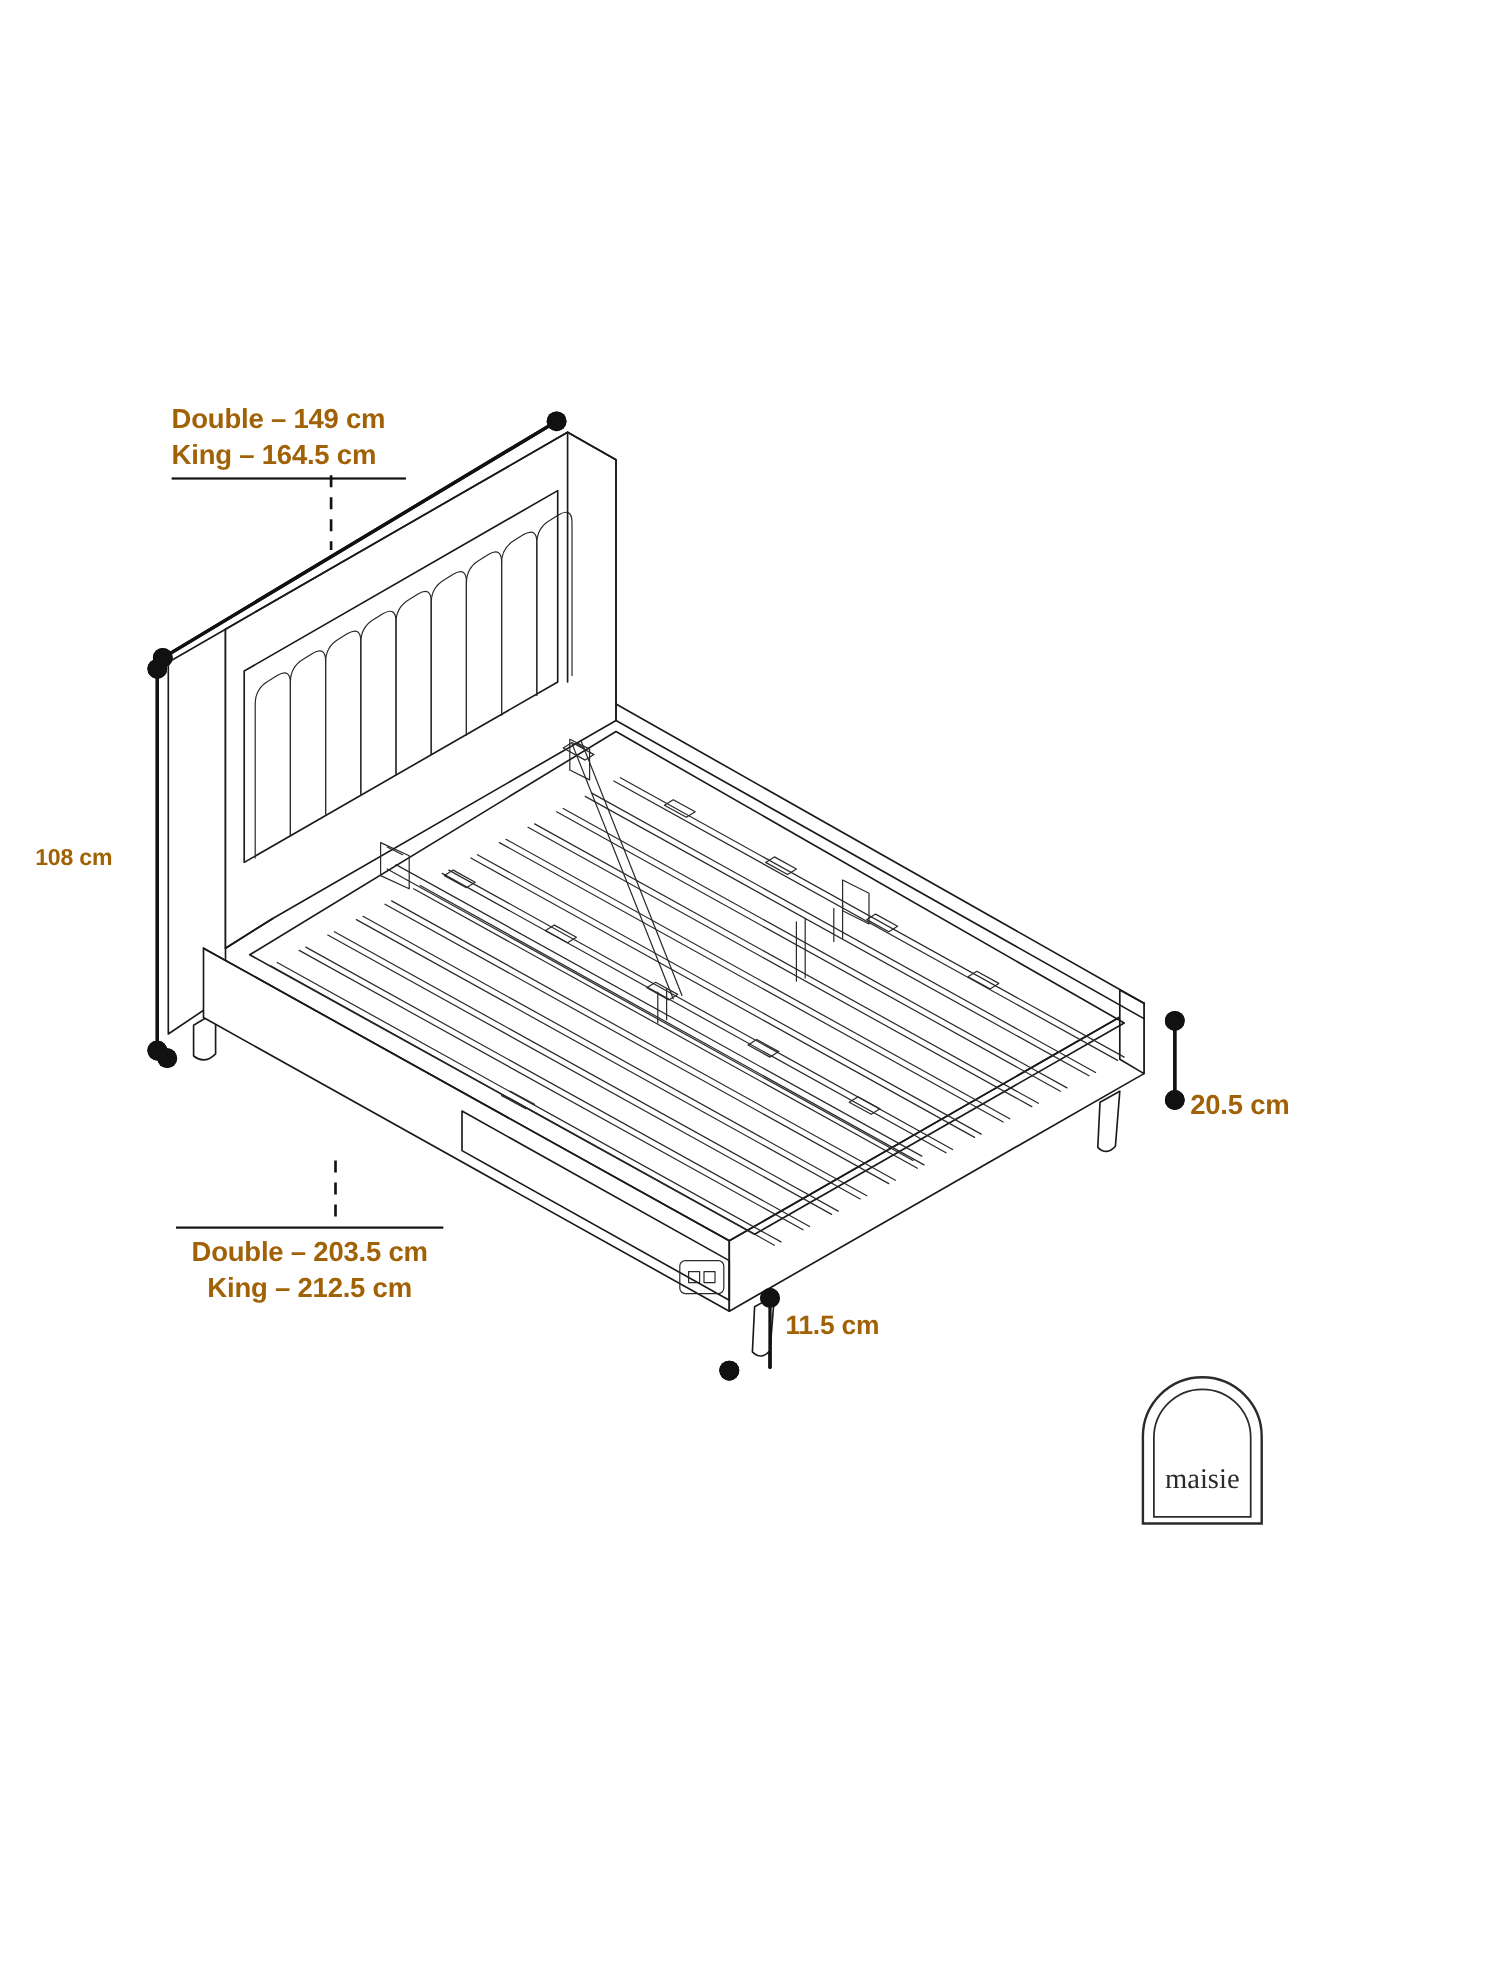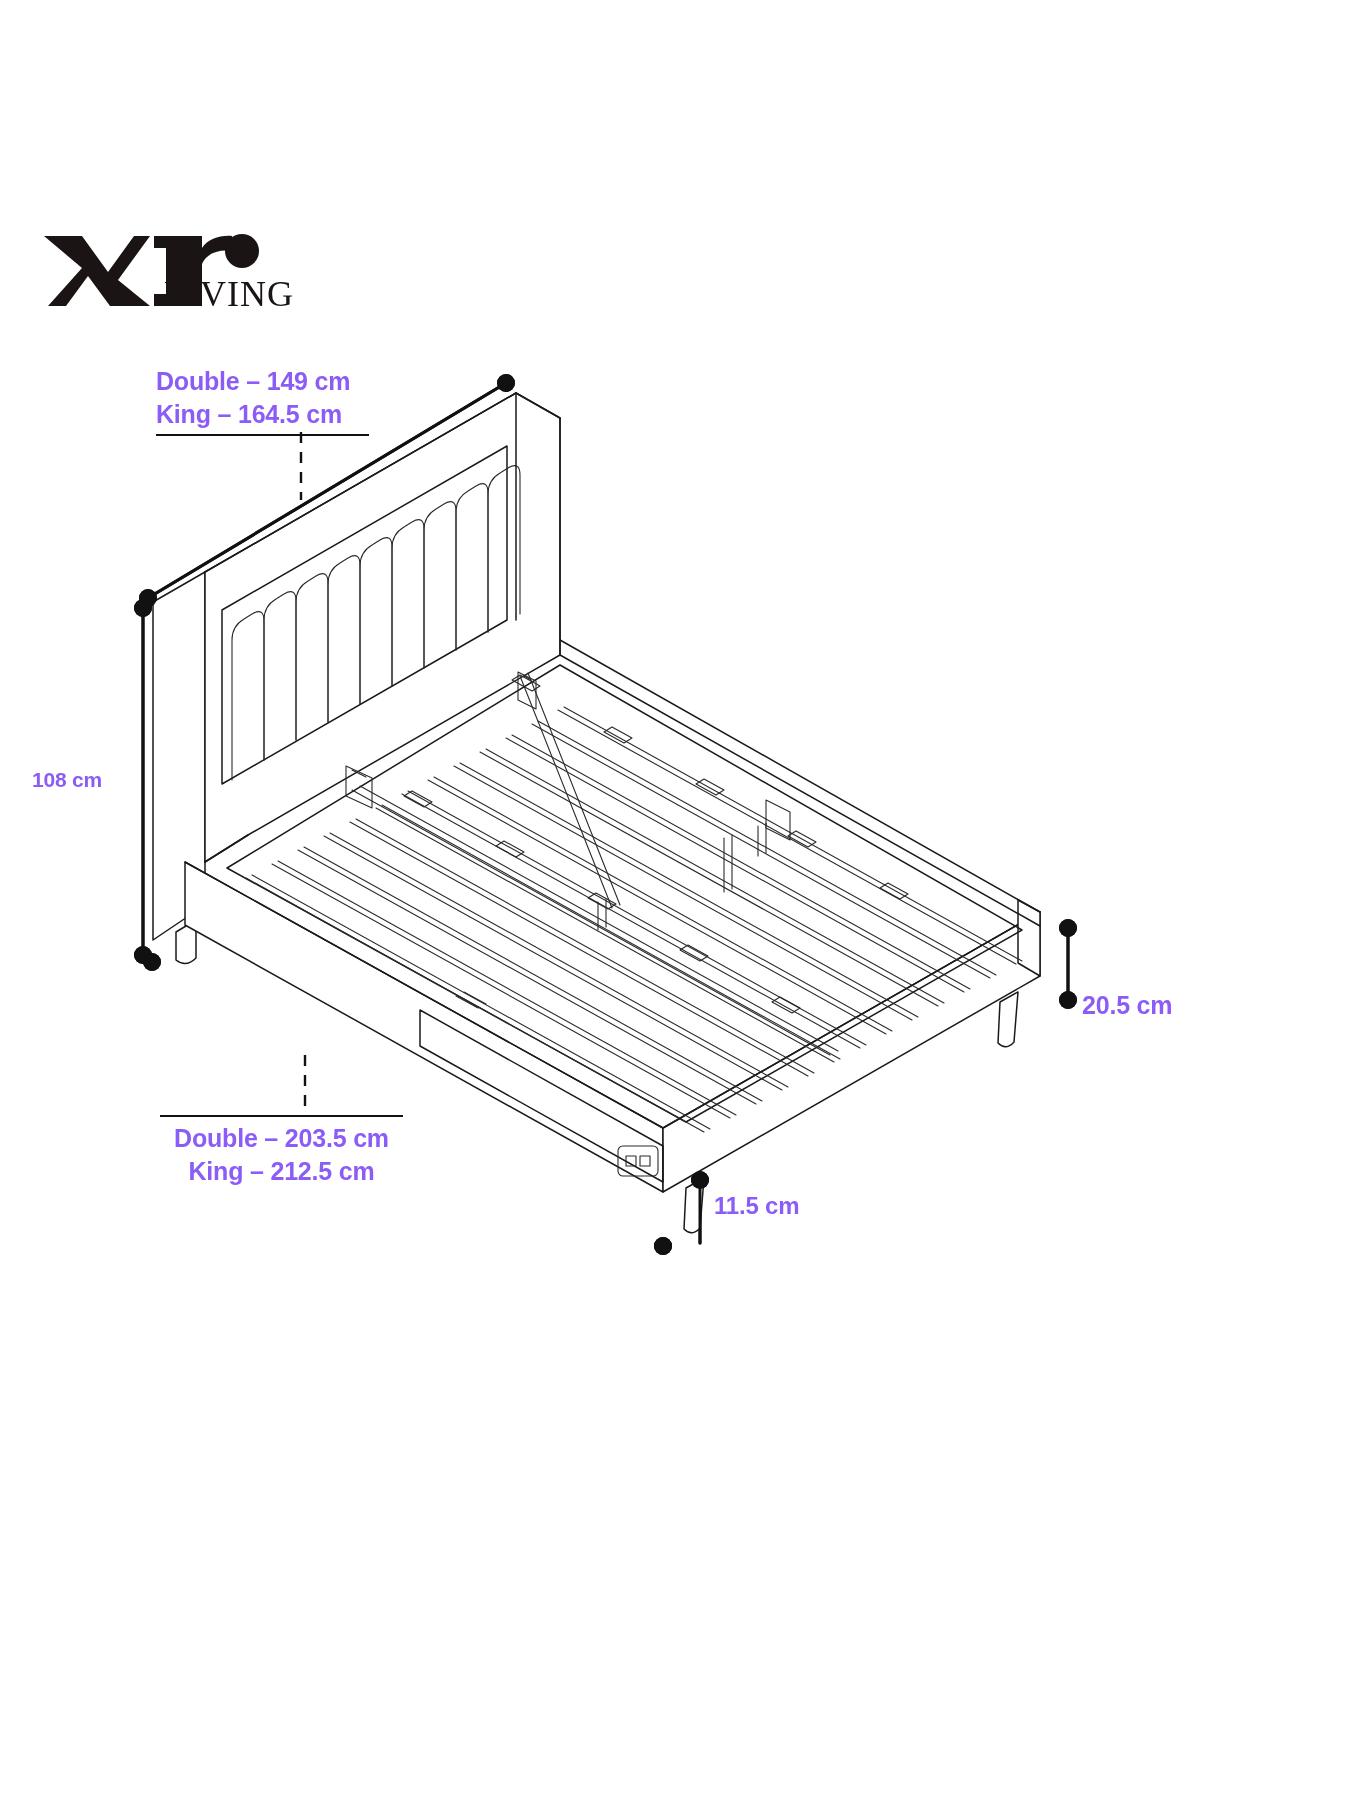--- a/index.html
+++ b/index.html
@@ -6,21 +6,21 @@
   body{width:1350px;height:1800px;position:relative;overflow:hidden;
        font-family:"Liberation Sans",sans-serif;color:#111;}
 
   .stage{position:absolute;inset:0;}
 
   
   .logo{position:absolute;left:42px;top:218px;width:300px;height:92px;}
   .logo svg{display:block;}
 
   
-  .dim{position:absolute;font-weight:bold;letter-spacing:-0.2px;color:#8b5cf6;
+  .dim{position:absolute;font-weight:bold;letter-spacing:-0.2px;color:#a16207;
        white-space:nowrap;}
   .dim.t1{font-size:25px;line-height:33px;}
 
   .dim-top{left:156px;top:365px;text-align:left;}
   .dim-top .rule{margin-top:3px;border-bottom:2.5px solid #111;width:213px;}
 
   .dim-bottom{left:160px;top:1115px;text-align:center;}
   .dim-bottom .rule{margin-bottom:5px;border-bottom:2.5px solid #111;width:243px;}
 
   .dim-left{left:32px;top:768px;font-size:21px;}
@@ -32,51 +32,46 @@
 
   
   .art{position:absolute;left:0;top:0;width:1350px;height:1800px;}
   .art svg{display:block;}
 </style>
 </head>
 <body>
 
 <div class="stage">
 
-  <div class="logo">
-    <svg width="300" height="92" viewBox="0 0 300 92" aria-hidden="true">
-
-      <path d="M2 18 L40 18 L66 54 L92 18 L108 18 L76 62 L108 88 L68 88 L46 58 L24 88 L6 88 L40 50 Z" fill="#1a1414"></path>
-
-      <path d="M112 18 L160 18 L160 30 C166 21 178 17 190 18 L190 33 C176 31 164 36 160 46 L160 88 L112 88 L112 76 L124 76 L124 30 L112 30 Z" fill="#1a1414"></path>
-
-      <circle cx="200" cy="33" r="17" fill="#1a1414"></circle>
-
-      <text x="122" y="88" font-family="'Liberation Serif',serif" font-size="36" letter-spacing="1" fill="#1a1414">LIVING</text>
-    </svg>
-  </div>
 
   <div class="dim dim-top t1">
     <div>Double – 149 cm</div>
     <div>King – 164.5 cm</div>
     <div class="rule"></div>
   </div>
 
   <div class="dim dim-bottom t1">
     <div class="rule"></div>
     <div>Double – 203.5 cm</div>
     <div>King – 212.5 cm</div>
   </div>
 
   <div class="dim dim-left">108 cm</div>
 
   <div class="dim dim-r205">20.5 cm</div>
 
   <div class="dim dim-r115">11.5 cm</div>
 
+  <div class="maisie">
+    <svg width="114" height="140" viewBox="0 0 114 140" aria-hidden="true">
+      <path d="M3 137 L3 58 A54 54 0 0 1 111 58 L111 137 Z" fill="none" stroke="#2b2b2b" stroke-width="2.2"></path>
+      <path d="M13 131 L13 59 A44 44 0 0 1 101 59 L101 131 Z" fill="none" stroke="#2b2b2b" stroke-width="1.6"></path>
+      <text x="57" y="105" text-anchor="middle" font-family="'Liberation Serif',serif" font-size="26" fill="#2b2b2b">maisie</text>
+    </svg>
+  </div>
 
   <div class="art">
   <svg width="1350" height="1800" viewBox="0 0 1350 1800" aria-hidden="true">
     <defs>
       <style>
         .ln{fill:none;stroke:#1a1a1a;stroke-width:1.5;stroke-linejoin:round;stroke-linecap:round;}
         .ln-b{fill:none;stroke:#111;stroke-width:3;stroke-linejoin:round;stroke-linecap:round;}
         .ln-t{fill:none;stroke:#2a2a2a;stroke-width:1.1;stroke-linejoin:round;stroke-linecap:round;}
         .fillw{fill:#ffffff;stroke:#1a1a1a;stroke-width:1.5;stroke-linejoin:round;}
         .dash{fill:none;stroke:#111;stroke-width:2.4;stroke-dasharray:11 9;}

